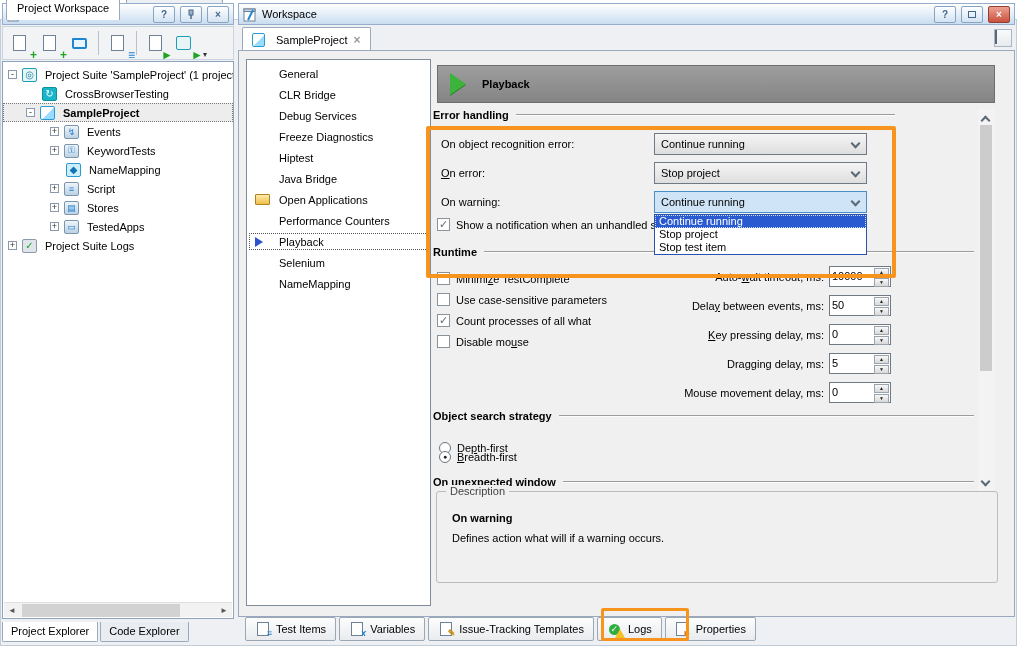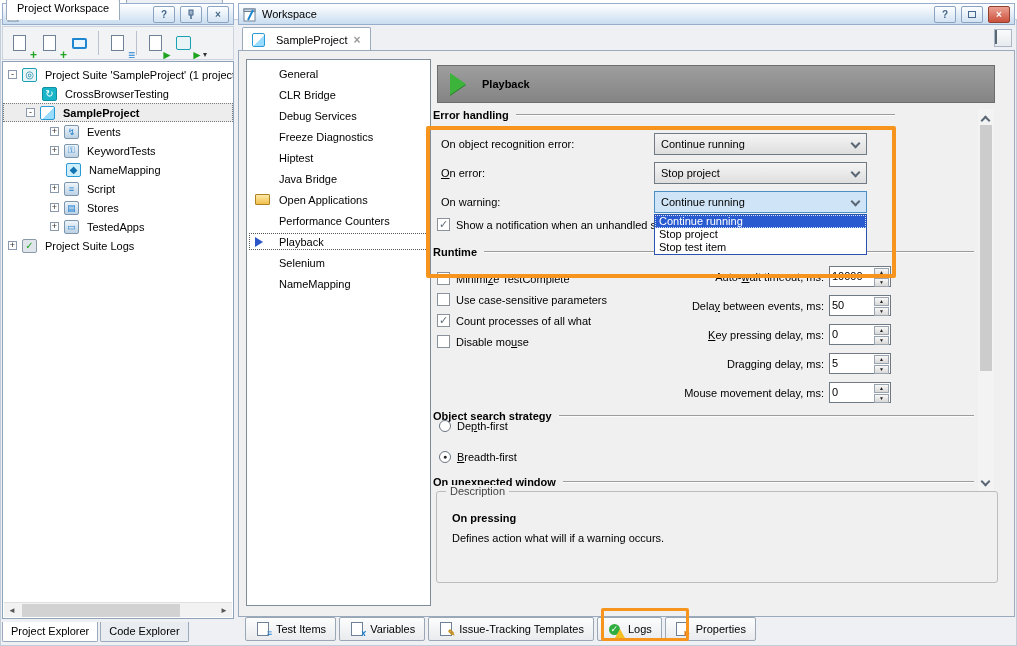--- a/index.html
+++ b/index.html
@@ -437,37 +437,37 @@
       <span class="btns">
           <span class="sb">▲</span>
           <span class="sb">▼</span>
         </span>
     </div>
 
     <div class="sect" style="left:194px; top:358px; width:541px">
       <b>Object search strategy</b>
         <span class="line"></span>
     </div>
-    <div class="radiorow" style="left:200px; top:369px">
+    <div class="radiorow" style="left:200px; top:391px">
       <span class="radio"></span>
       <span>De<u>p</u>th-first</span>
     </div>
     <div class="radiorow" style="left:200px; top:400px">
       <span class="radio">●</span>
       <span><u>B</u>readth-first</span>
     </div>
 
     <div class="sect" style="left:194px; top:424px; width:541px">
       <b>On unexpected window</b>
         <span class="line"></span>
     </div>
 
     <div class="descbox">
       <span class="glabel">Description</span>
-      <div class="desc-title">On pressing</div>
+      <div class="desc-title">On warning</div>
       <div class="desc-text">Defines action what will if a warning occurs.</div>
     </div>
 
     <div class="vscroll">
       <span class="vchev chev up" style="top:2px"></span>
       <span class="vthumb"></span>
       <span class="vchev chev down" style="bottom:6px; margin:0"></span>
     </div>
   </div>
 

